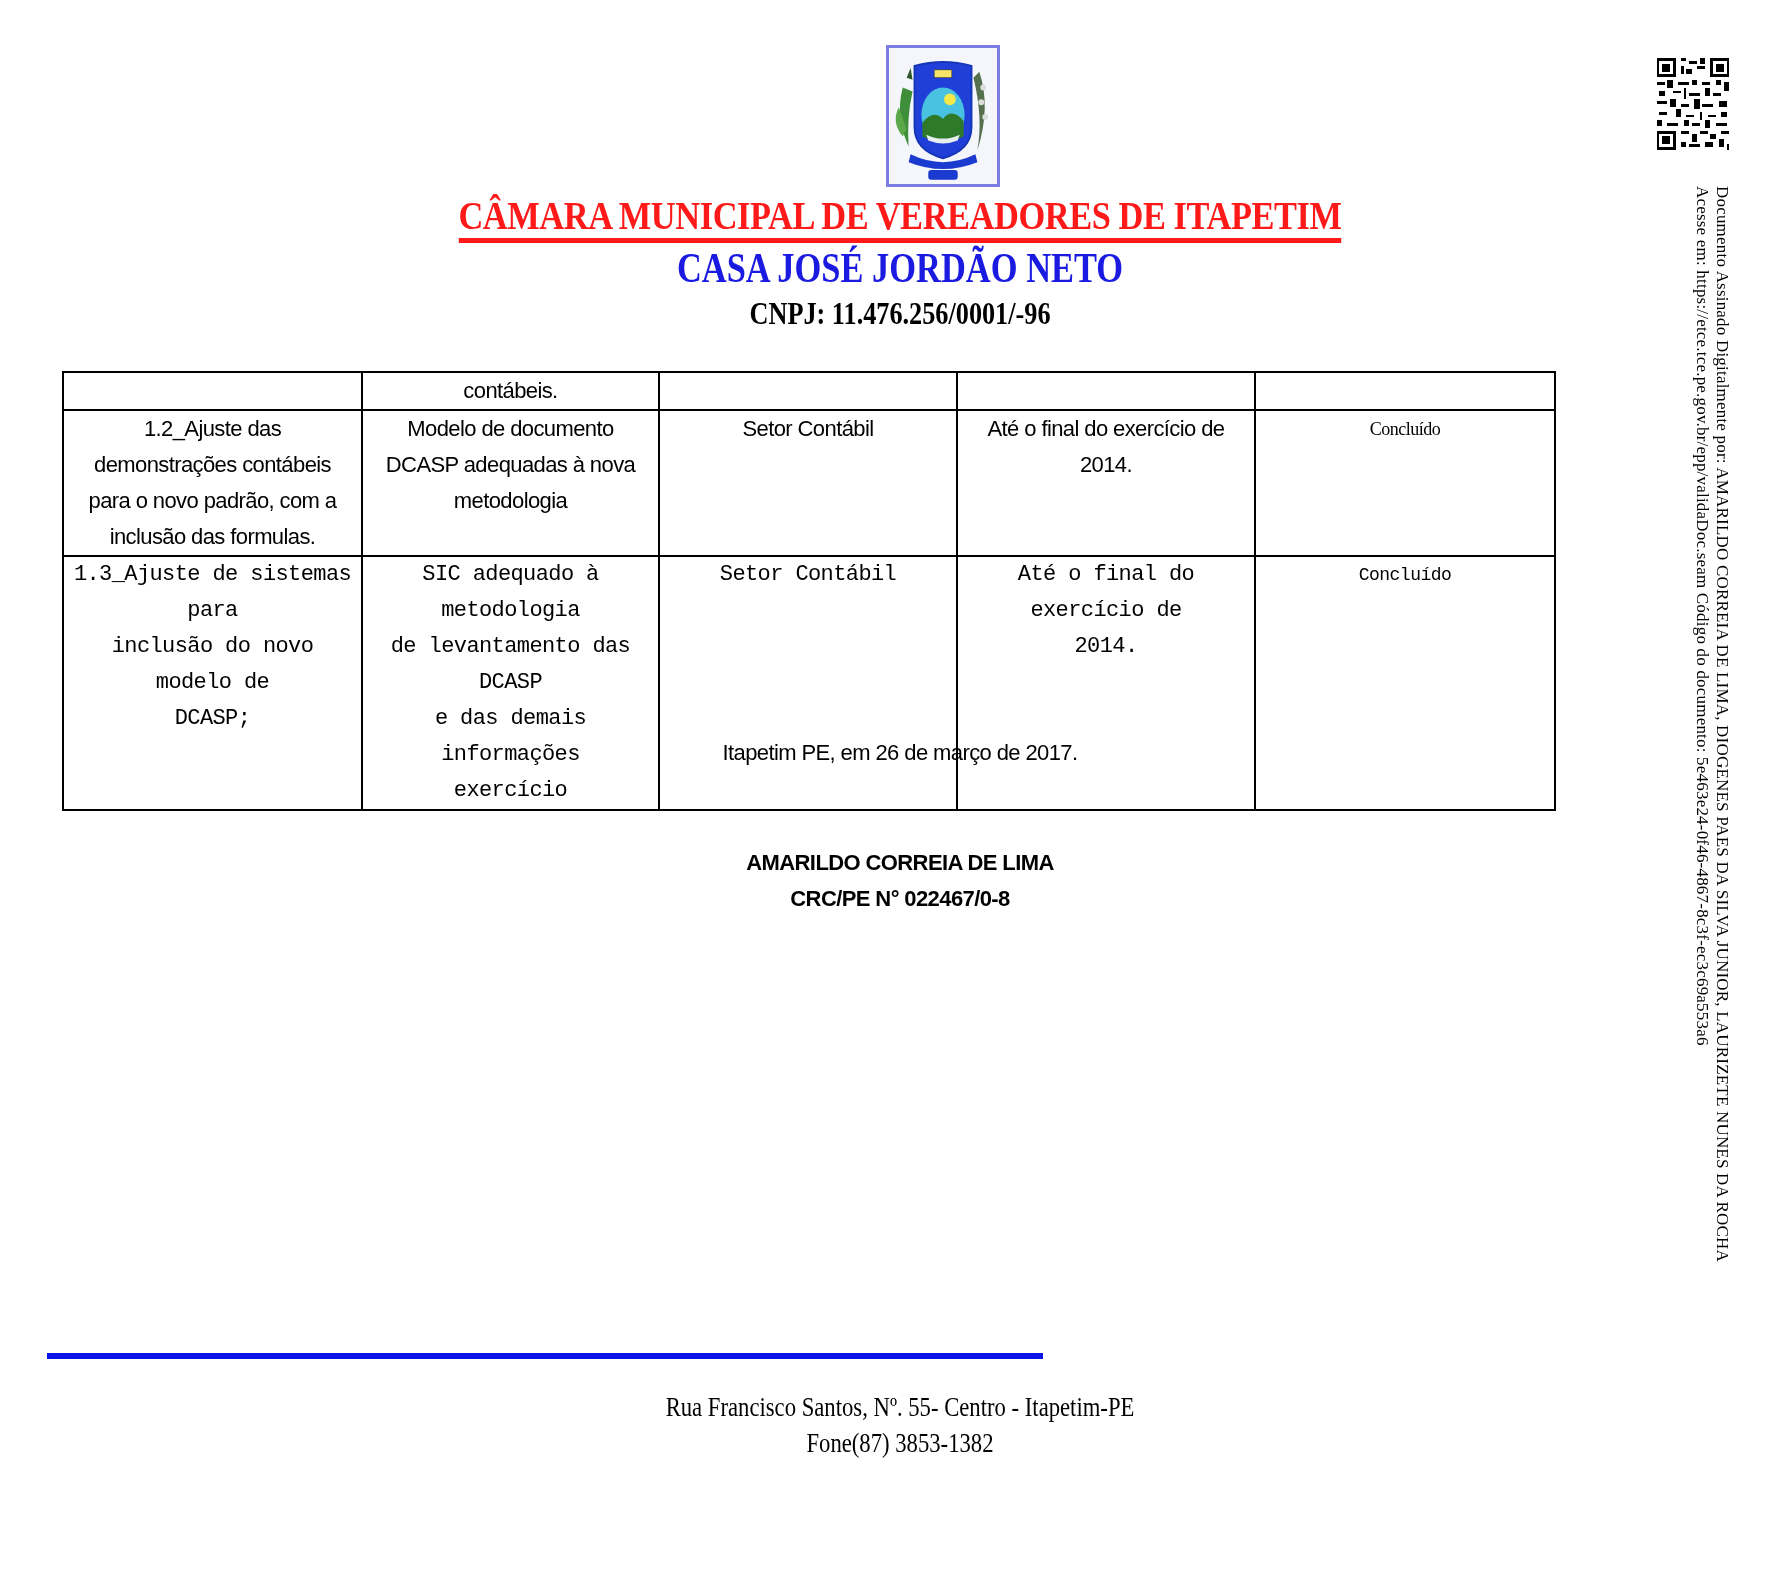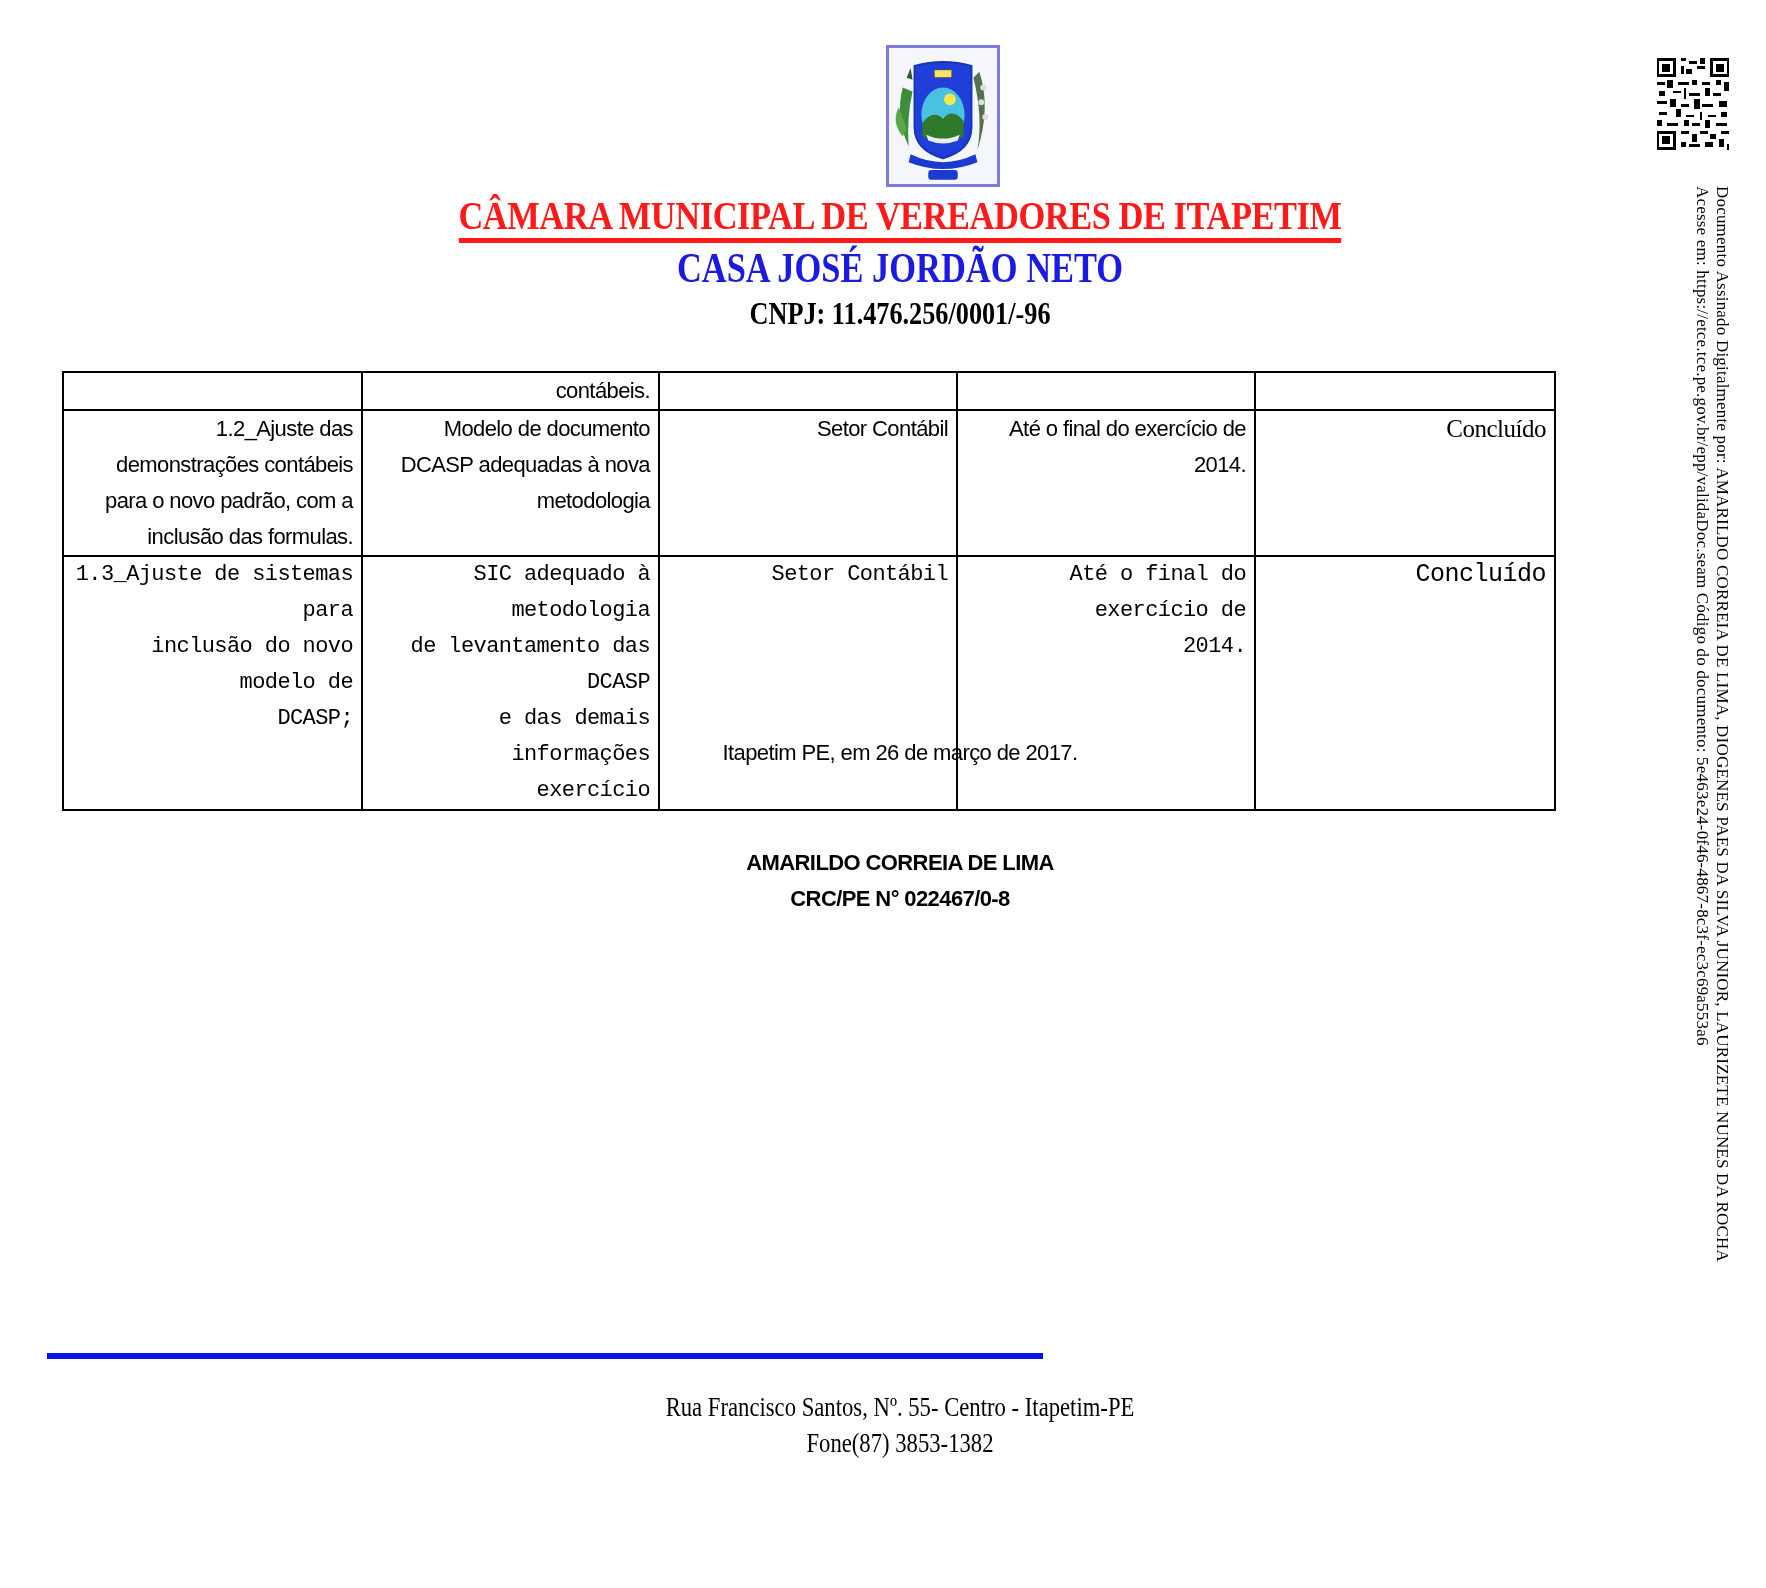--- a/index.html
+++ b/index.html
@@ -10,22 +10,22 @@
   .logo { left:886px; top:45px; width:114px; height:142px; border:3px solid #7b7be0; box-sizing:border-box; background:#f4f6fb; }
   .logo svg { width:100%; height:100%; display:block; }
 
   .title { left:0; width:1800px; top:192px; text-align:center; font-family:"Liberation Serif", serif; font-weight:bold; font-size:40px; color:#ff1a1a; transform:scaleX(0.86); transform-origin:900px 0; letter-spacing:-0.5px; }
   .title span { border-bottom:5px solid #ff1a1a; padding-bottom:0px; line-height:44px; display:inline-block; }
   .subtitle { left:0; width:1800px; top:244px; text-align:center; font-family:"Liberation Serif", serif; font-weight:bold; font-size:42px; color:#1a1ae0; transform:scaleX(0.82); transform-origin:900px 0; }
   .cnpj { left:0; width:1800px; top:295px; text-align:center; font-family:"Liberation Serif", serif; font-weight:bold; font-size:32px; color:#000; transform:scaleX(0.82); transform-origin:900px 0; }
 
   
   table.plan { position:absolute; left:62px; top:371px; width:1492px; border-collapse:collapse; table-layout:fixed; }
-  table.plan td { border:2.5px solid #000; vertical-align:top; text-align:right; font-family:"Liberation Sans", sans-serif; font-size:22px; line-height:36px; padding:0 8px; letter-spacing:-0.6px; }
-  table.plan td.serif { font-family:"Liberation Serif", serif; font-size:25px; letter-spacing:-0.5px; }
+  table.plan td { border:2.5px solid #000; vertical-align:top; text-align:center; font-family:"Liberation Sans", sans-serif; font-size:22px; line-height:36px; padding:0 8px; letter-spacing:-0.6px; }
+  table.plan td.serif { font-family:"Liberation Serif", serif; font-size:18px; letter-spacing:-0.5px; }
   table.plan tr.r0 td { height:32px; }
   table.plan tr.r1 td { height:141px; }
   table.plan tr.r2 td { height:141px;font-family:Liberation Mono, monospace; }
   .cell-line { display:block; }
 
   .date { left:0; width:1800px; top:740px; text-align:center; font-size:22px; letter-spacing:-0.6px; }
   .sig-name { left:0; width:1800px; top:850px; text-align:center; font-size:22px; font-weight:bold; letter-spacing:-0.6px; }
   .sig-crc { left:0; width:1800px; top:886px; text-align:center; font-size:22px; font-weight:bold; letter-spacing:-0.6px; }
 
   .blue-line { left:47px; top:1353px; width:996px; height:6px; background:#0a14e6; }

